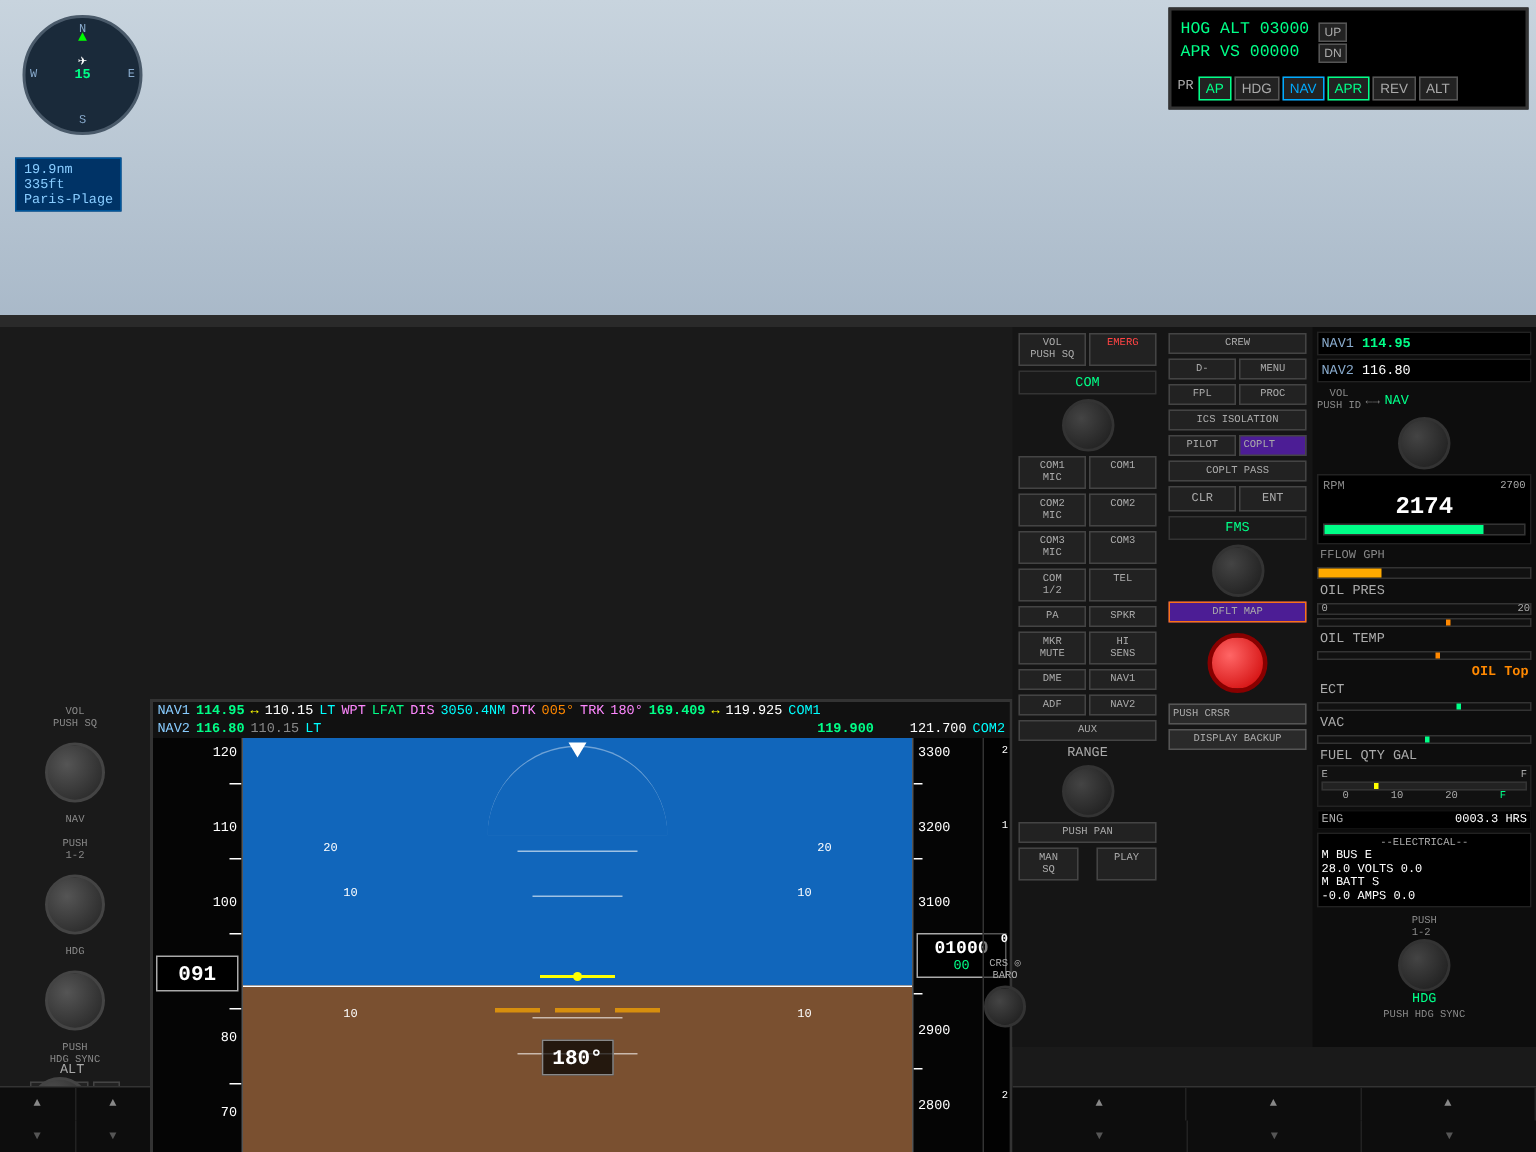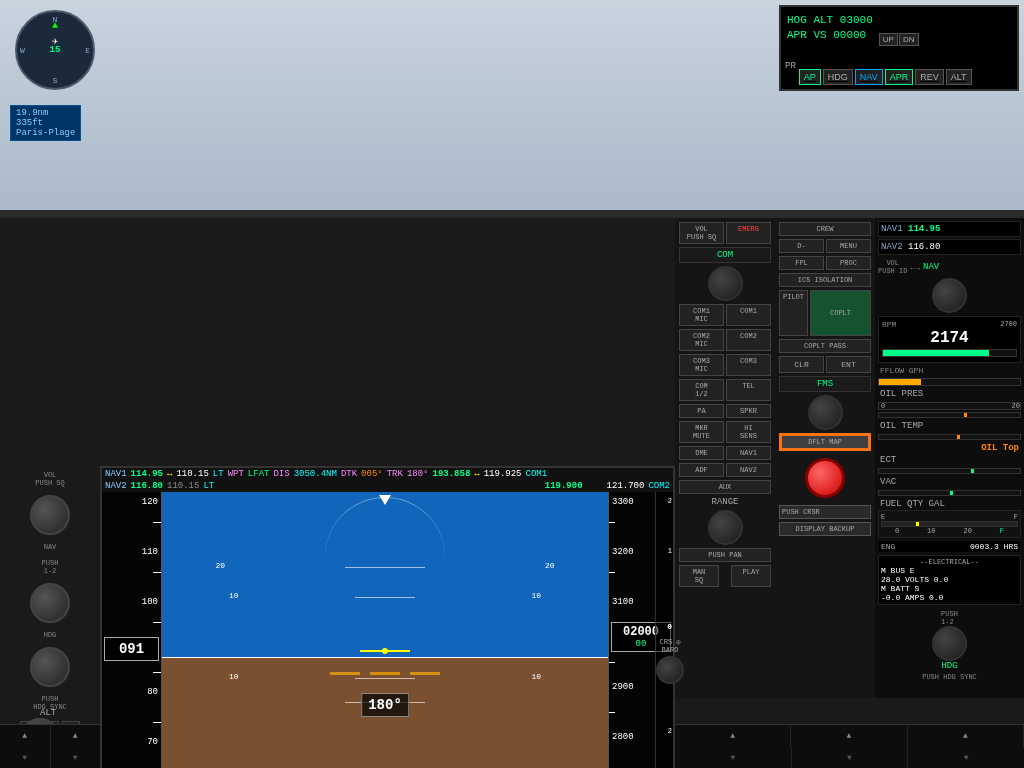--- a/index.html
+++ b/index.html
@@ -71,36 +71,35 @@
       background: #000;
       color: #ff8800;
       font-size: 11px;
       font-family: 'Courier New', monospace;
       line-height: 1.4;
       padding: 2px;
     }
     .ap-buttons {
       display: flex;
       gap: 2px;
-      margin-top: 21px;
-      text-decoration: underline;
+      margin-top: 3px;
     }
     .ap-btn {
       background: #222;
       color: #aaa;
       border: 1px solid #555;
       font-size: 9px;
       padding: 2px 4px;
       cursor: pointer;
     }
     .ap-btn.active { color: #00ff88; border-color: #00ff88; }
     .ap-btn.active-blue { color: #00aaff; border-color: #00aaff; }
     .up-dn {
       display: flex;
-      flex-direction: row;
+      flex-direction: column;
       gap: 1px;
       margin-left: 4px;
     }
     .up-dn-btn {
       background: #222;
       color: #aaa;
       border: 1px solid #555;
       font-size: 8px;
       padding: 1px 3px;
       cursor: pointer;
@@ -376,21 +375,21 @@
   </div>
 </div>
 
 <div class="dist-info">
   <div>19.9nm</div>
   <div>335ft</div>
   <div>Paris-Plage</div>
 </div>
 
 <div class="ap-panel">
-  <div style="display:flex;align-items:flex-end;">
+  <div style="display:flex;align-items:center;">
     <div class="ap-display">
       <div><span style="color:#00ff88;">HOG ALT  03000</span></div>
       <div><span style="color:#00ff88;">APR VS   00000</span></div>
     </div>
     <div class="up-dn">
       <button class="up-dn-btn">UP</button>
       <button class="up-dn-btn">DN</button>
     </div>
   </div>
   <div style="display:flex;align-items:center;gap:3px;margin-top:2px;">
@@ -441,21 +440,21 @@
       <span class="nav-white">110.15</span>
       <span class="nav-cyan">LT</span>
       <span class="nav-label">WPT</span>
       <span class="nav-green">LFAT</span>
       <span class="nav-label">DIS</span>
       <span style="color:#00ffff;font-size:9px;">3050.4NM</span>
       <span class="nav-label">DTK</span>
       <span style="color:#ff8800;font-size:9px;">005°</span>
       <span class="nav-label">TRK</span>
       <span style="color:#ff88ff;font-size:9px;">180°</span>
-      <span class="nav-freq">193.858</span>
+      <span class="nav-freq">169.409</span>
       <span class="nav-arrow">↔</span>
       <span class="nav-white">119.925</span>
       <span class="nav-cyan">COM1</span>
     </div>
 
     <div class="nav-bar">
       <span class="nav-item">NAV2</span>
       <span class="nav-freq">116.80</span>
       <span style="color:#888;font-size:9px;">110.15</span>
       <span class="nav-cyan">LT</span>
@@ -527,21 +526,21 @@
           <span style="color:#fff;font-size:14px;font-weight:bold;">180°</span>
         </div>
       </div>
 
       <div class="alt-tape">
         <div style="position:relative;height:100%;padding:3px 2px;">
           <div class="alt-val" style="top:5px;">3300</div>
           <div class="alt-val" style="top:55px;">3200</div>
           <div class="alt-val" style="top:105px;">3100</div>
           <div style="position:absolute;top:130px;left:2px;right:2px;background:#000;border:1px solid #aaa;padding:2px;text-align:center;">
-            <div style="color:#fff;font-size:12px;font-weight:bold;">02000</div>
+            <div style="color:#fff;font-size:12px;font-weight:bold;">01000</div>
             <div style="color:#00ff88;font-size:9px;">00</div>
           </div>
           <div class="alt-val" style="top:190px;">2900</div>
           <div class="alt-val" style="top:240px;">2800</div>
 
           <div style="position:absolute;top:30px;left:0;width:6px;height:1px;background:#fff;"></div>
           <div style="position:absolute;top:80px;left:0;width:6px;height:1px;background:#fff;"></div>
           <div style="position:absolute;top:170px;left:0;width:6px;height:1px;background:#fff;"></div>
           <div style="position:absolute;top:220px;left:0;width:6px;height:1px;background:#fff;"></div>
 
@@ -613,30 +612,30 @@
       <div style="background:#222;border:1px solid #444;color:#aaa;font-size:7px;padding:2px;text-align:center;flex:1;cursor:pointer;">D-</div>
       <div style="background:#222;border:1px solid #444;color:#aaa;font-size:7px;padding:2px;text-align:center;flex:1;cursor:pointer;">MENU</div>
     </div>
     <div style="display:flex;gap:2px;">
       <div style="background:#222;border:1px solid #444;color:#aaa;font-size:7px;padding:2px;text-align:center;flex:1;cursor:pointer;">FPL</div>
       <div style="background:#222;border:1px solid #444;color:#aaa;font-size:7px;padding:2px;text-align:center;flex:1;cursor:pointer;">PROC</div>
     </div>
     <div style="background:#222;border:1px solid #444;color:#aaa;font-size:7px;padding:2px;text-align:center;">ICS ISOLATION</div>
     <div style="display:flex;gap:2px;">
       <div style="background:#222;border:1px solid #444;color:#aaa;font-size:7px;padding:2px;text-align:center;flex:1;">PILOT</div>
-      <div style="background:#14532d;border:1px solid #444;color:#aaa;font-size:7px;padding:18px;text-align:center;flex:1;">COPLT</div>
+      <div style="background:#4c1d95;border:1px solid #444;color:#aaa;font-size:7px;padding:2px;flex:1;">COPLT</div>
     </div>
     <div style="background:#222;border:1px solid #444;color:#aaa;font-size:7px;padding:2px;text-align:center;">COPLT PASS</div>
     <div style="display:flex;gap:2px;">
       <div style="background:#222;border:1px solid #444;color:#aaa;font-size:8px;padding:3px;text-align:center;flex:1;cursor:pointer;">CLR</div>
       <div style="background:#222;border:1px solid #444;color:#aaa;font-size:8px;padding:3px;text-align:center;flex:1;cursor:pointer;">ENT</div>
     </div>
     <div style="background:#1a1a1a;color:#00ff88;font-size:9px;text-align:center;border:1px solid #333;padding:2px;">FMS</div>
     <div class="cc-knob"></div>
-    <div style="background:#404040;border:3px solid #f97316;color:#aaa;font-size:7px;padding:2px;text-align:center;cursor:pointer;">DFLT MAP</div>
+    <div style="background:#4c1d95;border:1px solid #f97316;color:#aaa;font-size:7px;padding:2px;text-align:center;cursor:pointer;">DFLT MAP</div>
 
     <div style="display:flex;justify-content:center;padding:4px;">
       <div class="red-button"></div>
     </div>
     <div style="background:#2a2a2a;border:1px solid #555;color:#aaa;font-size:7px;padding:2px;text-align:left;cursor:pointer;">PUSH CRSR</div>
     <div style="background:#2a2a2a;border:1px solid #555;color:#aaa;font-size:7px;padding:2px;text-align:center;cursor:pointer;">DISPLAY BACKUP</div>
   </div>
 
   <div style="position:absolute;top:0;left:875px;width:149px;height:480px;background:#0d0d0d;padding:3px;overflow:hidden;">
 

